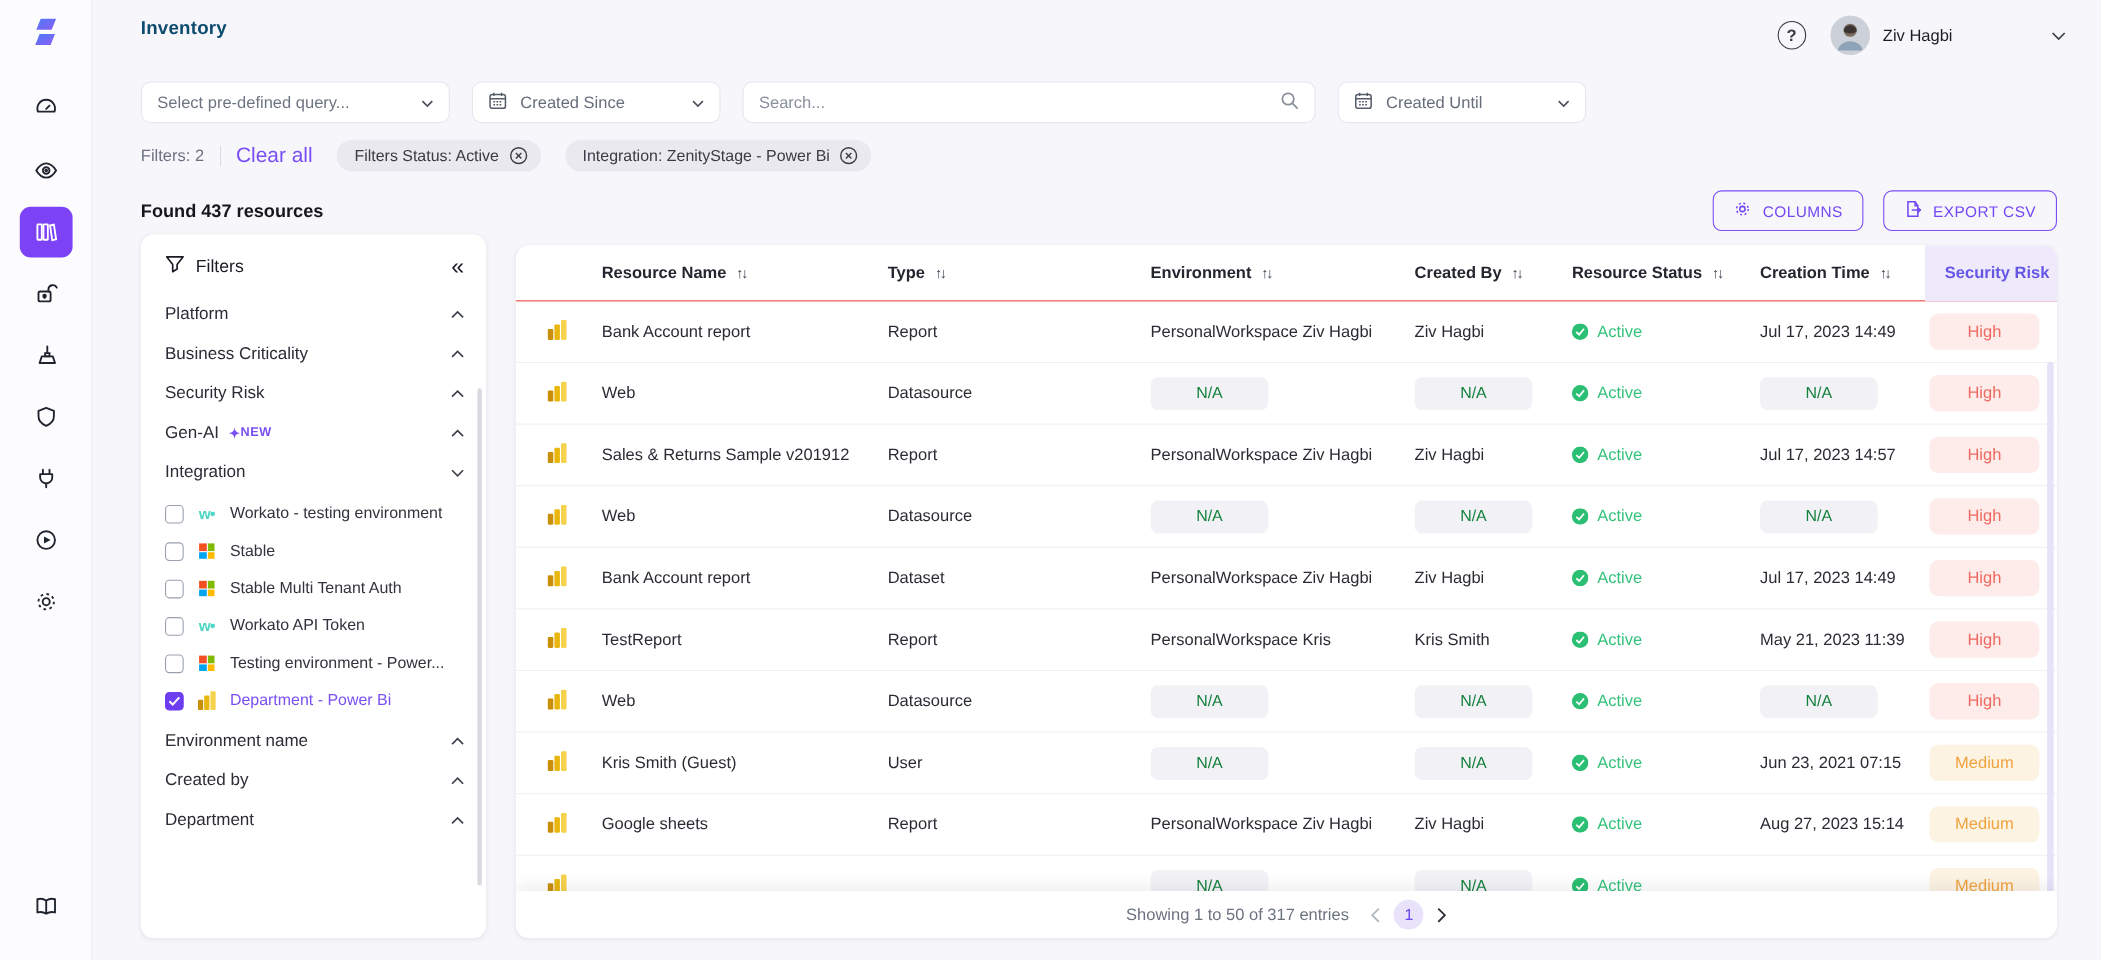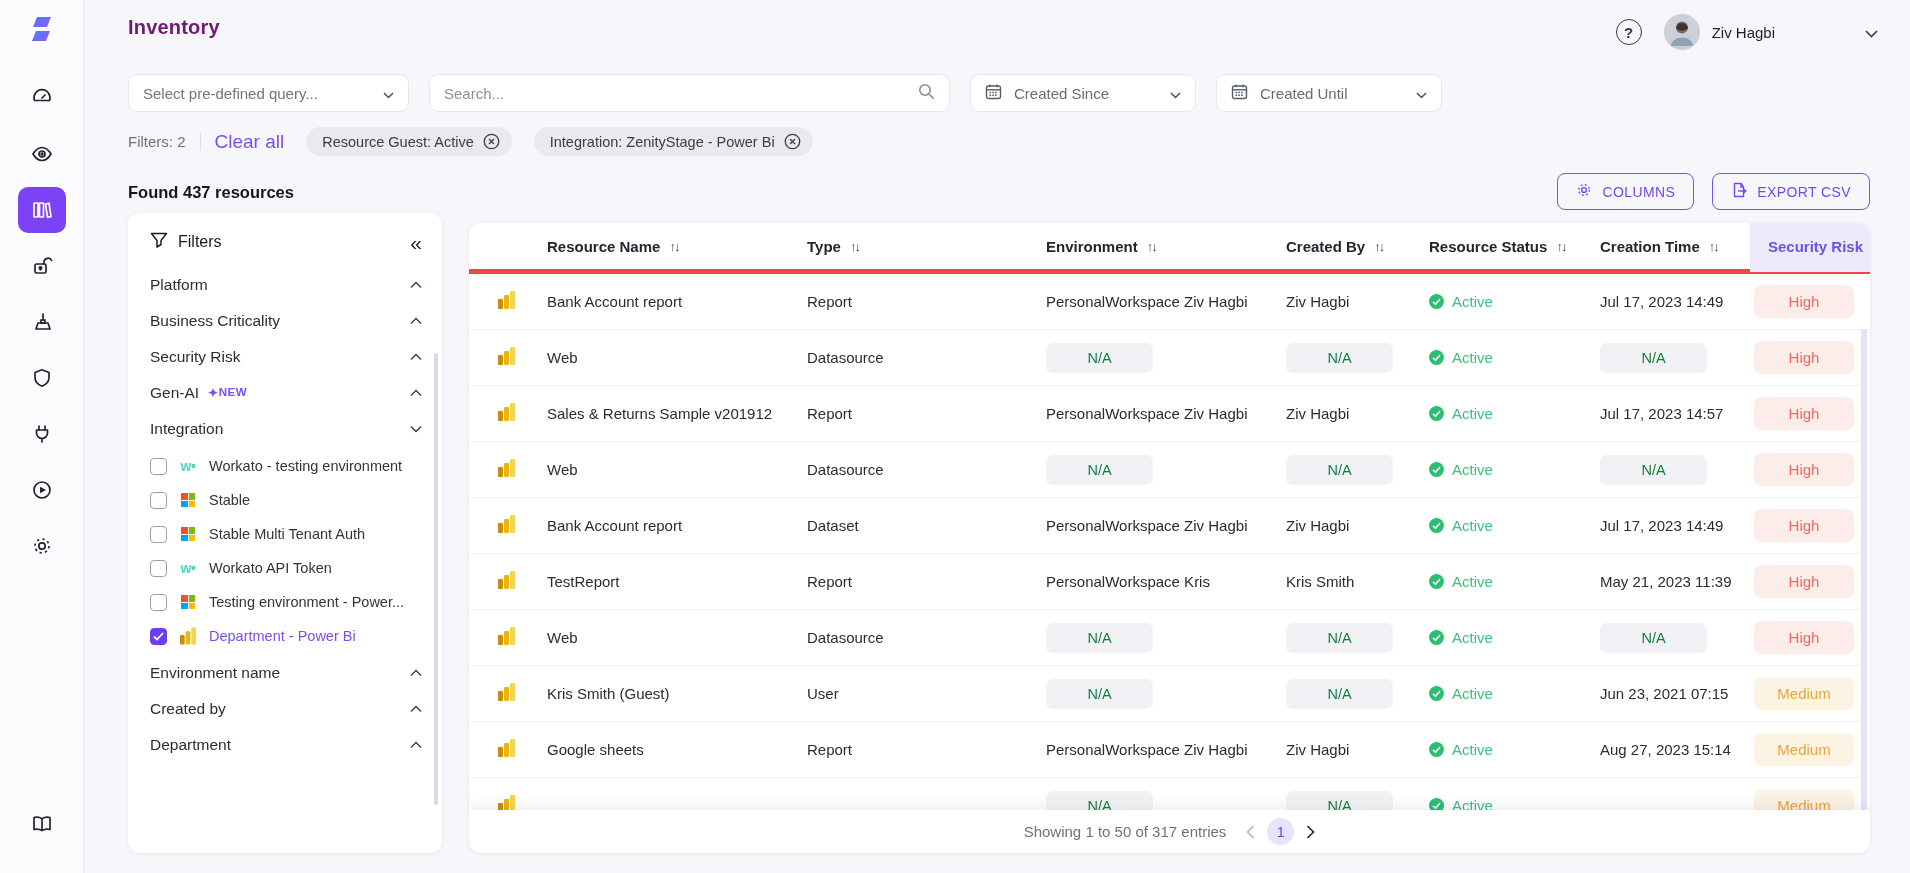--- a/index.html
+++ b/index.html
@@ -21,21 +21,21 @@
     display:flex; align-items:center; justify-content:center;
     color:#20242e; cursor:pointer; margin-bottom:10px;
   }
   .nav-item.active { background:#7b42f6; color:#ffffff; }
   .nav-bottom { position:absolute; bottom:16px; left:0; width:84px; display:flex; justify-content:center; }
   .nav-item svg { display:block; }
 
   
   .page-title {
     position:absolute; left:128px; top:16px;
-    font-size:20px; font-weight:700; color:#701a75; letter-spacing:.2px;
+    font-size:17px; font-weight:700; color:#0c4a6e; letter-spacing:.2px;
   }
   .topbar-right {
     position:absolute; right:32px; top:12px; height:40px;
     display:flex; align-items:center; gap:22px;
   }
   .help-btn {
     width:26px; height:26px; border:1.7px solid #353a45; border-radius:50%;
     display:flex; align-items:center; justify-content:center;
     font-size:15px; font-weight:700; color:#353a45; cursor:pointer;
   }
@@ -109,21 +109,21 @@
   .ms-grid { width:14px; height:14px; display:grid; grid-template-columns:6.5px 6.5px; grid-template-rows:6.5px 6.5px; gap:1px; }
   .wk { color:#4ad6c2; font-weight:800; font-size:14px; letter-spacing:-.5px; }
   .fp-scrollbar { position:absolute; right:4px; top:140px; width:4px; height:452px; background:#d9d9e0; border-radius:2px; }
 
   
   .table-card {
     position:absolute; left:469px; top:223px; width:1401px; height:630px;
     background:#ffffff; border-radius:12px; box-shadow:0 1px 4px rgba(18,20,45,.08);
     overflow:hidden;
   }
-  .thead { display:flex; height:51px; align-items:center; border-bottom:5px solid #ef4444; }
+  .thead { display:flex; height:51px; align-items:center; border-bottom:1px solid #ef4444; }
   .th { display:flex; align-items:center; gap:9px; font-size:15px; font-weight:700; color:#23262e; padding-left:4px; }
   .sort { font-size:13px; color:#3c4250; letter-spacing:-2px; cursor:pointer; }
   .th.hl { background:#eeeafb; color:#6556e6; height:51px; padding-left:18px; border-top-right-radius:0; }
   .c0{width:74px;} .c1{width:260px;} .c2{width:239px;} .c3{width:240px;}
   .c4{width:143px;} .c5{width:171px;} .c6{width:154px;} .c7{width:120px;}
   .tbody { height:536px; overflow:hidden; position:relative; }
   .tr { display:flex; align-items:center; height:56px; border-bottom:1px solid #f0f0f4; cursor:pointer; }
   .td { font-size:15px; color:#2b2b34; padding-left:4px; }
   .td-icon { display:flex; justify-content:center; padding-left:0; }
   .pill-na {
@@ -280,43 +280,43 @@
         </svg>
     </span>
   </div>
 </div>
 
 <div class="controls">
   <div class="ctl ctl-query">
     <span>Select pre-defined query...</span>
     <span class="caret"><svg width="11" height="7" viewBox="0 0 11 7" fill="none" stroke="currentColor" stroke-width="1.5">
           <path d="M1 1 L5.5 5.5 L10 1"></path>
-        </svg></span>
-  </div>
-  <div class="ctl ctl-search">
-    <span>Search...</span>
-    <span><svg width="17" height="17" viewBox="0 0 17 17" fill="none" stroke="#8a8f9c" stroke-width="1.6">
-          <circle cx="7" cy="7" r="5.2"></circle>
-          <line x1="11" y1="11" x2="15.2" y2="15.2" stroke-linecap="round"></line>
         </svg></span>
   </div>
   <div class="ctl ctl-date">
     <span><svg width="17" height="17" viewBox="0 0 17 17" fill="none" stroke="#565d6a" stroke-width="1.4">
           <rect x="1.5" y="3" width="14" height="12.5" rx="2"></rect>
           <line x1="1.5" y1="6.8" x2="15.5" y2="6.8"></line>
           <line x1="5" y1="1.4" x2="5" y2="4.2"></line>
           <line x1="12" y1="1.4" x2="12" y2="4.2"></line>
           <line x1="4.5" y1="9.5" x2="12.5" y2="9.5" stroke-dasharray="1.6 1.2"></line>
           <line x1="4.5" y1="12.3" x2="12.5" y2="12.3" stroke-dasharray="1.6 1.2"></line>
         </svg></span>
     <span>Created Since</span>
     <span class="caret"><svg width="11" height="7" viewBox="0 0 11 7" fill="none" stroke="currentColor" stroke-width="1.5">
           <path d="M1 1 L5.5 5.5 L10 1"></path>
         </svg></span>
   </div>
+  <div class="ctl ctl-search">
+    <span>Search...</span>
+    <span><svg width="17" height="17" viewBox="0 0 17 17" fill="none" stroke="#8a8f9c" stroke-width="1.6">
+          <circle cx="7" cy="7" r="5.2"></circle>
+          <line x1="11" y1="11" x2="15.2" y2="15.2" stroke-linecap="round"></line>
+        </svg></span>
+  </div>
   <div class="ctl ctl-date">
     <span><svg width="17" height="17" viewBox="0 0 17 17" fill="none" stroke="#565d6a" stroke-width="1.4">
           <rect x="1.5" y="3" width="14" height="12.5" rx="2"></rect>
           <line x1="1.5" y1="6.8" x2="15.5" y2="6.8"></line>
           <line x1="5" y1="1.4" x2="5" y2="4.2"></line>
           <line x1="12" y1="1.4" x2="12" y2="4.2"></line>
           <line x1="4.5" y1="9.5" x2="12.5" y2="9.5" stroke-dasharray="1.6 1.2"></line>
           <line x1="4.5" y1="12.3" x2="12.5" y2="12.3" stroke-dasharray="1.6 1.2"></line>
         </svg></span>
     <span>Created Until</span>
@@ -325,21 +325,21 @@
         </svg></span>
   </div>
 </div>
 
 <div class="chips-row">
   <span class="filters-count">Filters: 2</span>
   <span class="vert-div"></span>
   <span class="clear-all">Clear all</span>
   <div id="chips-host" style="display:flex;">
   <div class="chip">
-    <span class="chip-label">Resource Guest: Active</span>
+    <span class="chip-label">Filters Status: Active</span>
     <span class="x-ic">
       <svg width="17" height="17" viewBox="0 0 17 17" fill="none" stroke="currentColor" stroke-width="1.3">
             <circle cx="8.5" cy="8.5" r="7.2"></circle>
             <line x1="6" y1="6" x2="11" y2="11"></line>
             <line x1="11" y1="6" x2="6" y2="11"></line>
           </svg>
     </span>
   </div>
 
   <div class="chip">

